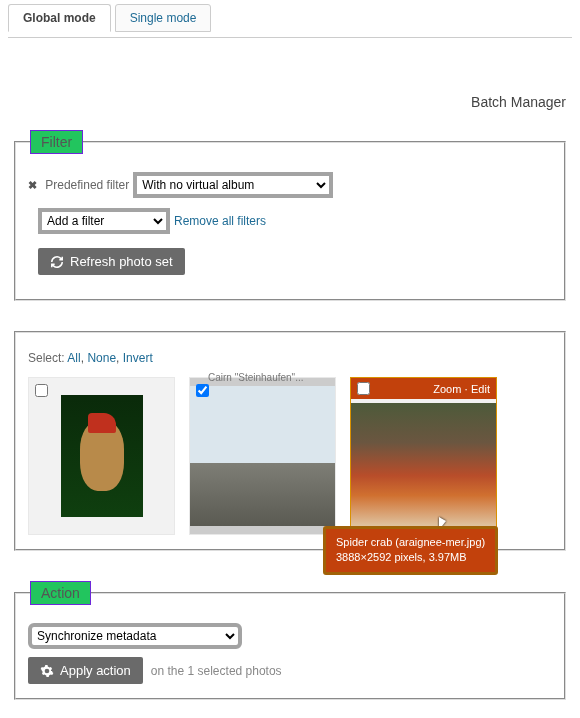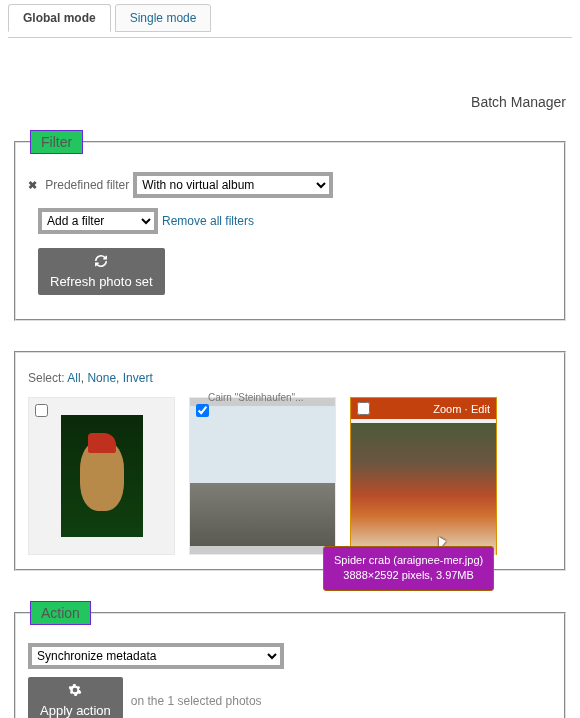--- a/index.html
+++ b/index.html
@@ -14,44 +14,44 @@
 .page-title { text-align: right; font-size: 14px; color: #444; padding: 8px 6px 20px 0; margin-top: 48px; }
 
 fieldset { border: 2px groove #ddd; margin: 0 6px 30px 6px; padding: 18px 12px 14px 12px; }
 legend { padding: 3px 10px; background: #22c55e; border: 1px solid #6d28d9; font-size: 14px; color: #555; margin-left: 2px; }
 
 .row { margin-bottom: 10px; display: flex; align-items: center; flex-wrap: wrap; gap: 4px; }
 .x-icon { font-weight: bold; color: #555; margin-right: 4px; cursor: pointer; font-size: 11px; }
 .lbl { color: #666; }
 select { font-size: 12px; padding: 1px; border: 4px solid #a3a3a3; background: #fff; }
 .wide-select { width: 200px; }
-.filter-add { width: 120px; }
-.action-select { width: 256px; }
+.filter-add { width: 132px; }
+.action-select { width: 214px; border-radius: 6px; }
 .linkish { color: #1e6b95; cursor: pointer; }
 .comma { color: #555; }
 
-.btn { display: inline-flex; align-items: center; gap: 6px; background: #6a6a6a; color: #fff; border: none; padding: 6px 12px; font-size: 13px; cursor: pointer; border-radius: 2px; flex-direction: column; }
+.btn { display: inline-flex; align-items: center; gap: 6px; background: #6a6a6a; color: #fff; border: none; padding: 6px 12px; font-size: 13px; cursor: pointer; border-radius: 2px; }
 .icon-svg { width: 14px; height: 14px; }
 
 .select-line { margin-bottom: 12px; }
 .thumbs { display: flex; gap: 14px; position: relative; }
 .thumb { width: 147px; height: 158px; background: #f2f2f2; border: 1px solid #e8e8e8; position: relative; display: flex; align-items: center; justify-content: center; }
 .thumb input[type=checkbox] { position: absolute; top: 6px; left: 6px; }
 .thumb.sel { background: #ccc; }
 .thumb.hover { border: 1px solid #d99100; }
 .thumb .overlay { position: absolute; top: 0; left: 0; right: 0; background: #c2410c; color: #fff; padding: 4px 6px; display: flex; justify-content: space-between; align-items: center; font-size: 11px; }
 .overlay-links { display: flex; gap: 3px; }
 .overlay-links .dot { color: #fff; }
 .img-teddy { width: 82px; height: 122px; background: linear-gradient(to bottom, #0a2a0a, #0f3f0f); display: flex; align-items: center; justify-content: center; position: relative; }
 .teddy-shape { width: 44px; height: 70px; background: #b88a4a; border-radius: 40% 40% 40% 40%; position: relative; }
 .teddy-shape::before { content: ""; position: absolute; top: -8px; left: 8px; width: 28px; height: 20px; background: #c0301e; border-radius: 4px 12px 2px 2px; }
 .img-rocks { width: 147px; height: 140px; background: linear-gradient(to bottom, #dbe6ed 0%, #dbe6ed 55%, #7e7e76 55%, #5a5a52 100%); }
 .img-crab { width: 147px; height: 132px; background: linear-gradient(to bottom, #4d5a3a 0%, #6b5640 30%, #b84d2a 55%, #d07030 70%, #e3dcc2 100%); margin-top: 26px; position: relative; }
 .cursor-arrow { position: absolute; top: 114px; left: 88px; width: 0; height: 0; border-left: 7px solid #fff; border-top: 4px solid transparent; border-bottom: 9px solid transparent; filter: drop-shadow(0 0 1px #000); z-index: 5; }
-.tooltip { position: absolute; top: 148px; left: -28px; background: #a21caf; color: #fff; padding: 6px 10px; font-size: 11px; text-align: center; border-radius: 3px; white-space: nowrap; z-index: 10; border: 1px solid #a16207; line-height: 1.4; }
+.tooltip { position: absolute; top: 148px; left: -28px; background: #c2410c; color: #fff; padding: 6px 10px; font-size: 11px; text-align: left; border-radius: 3px; white-space: nowrap; z-index: 10; border: 3px solid #a16207; line-height: 1.4; }
 .truncated { position: absolute; top: -6px; left: 18px; color: #777; font-size: 10px; white-space: nowrap; overflow: hidden; width: 128px; }
 
 .action-row { display: flex; align-items: center; gap: 8px; margin-top: 8px; }
 .italic-note { color: #888; }
 </style>
 </head>
 <body>
 
 <div class="page">
 

